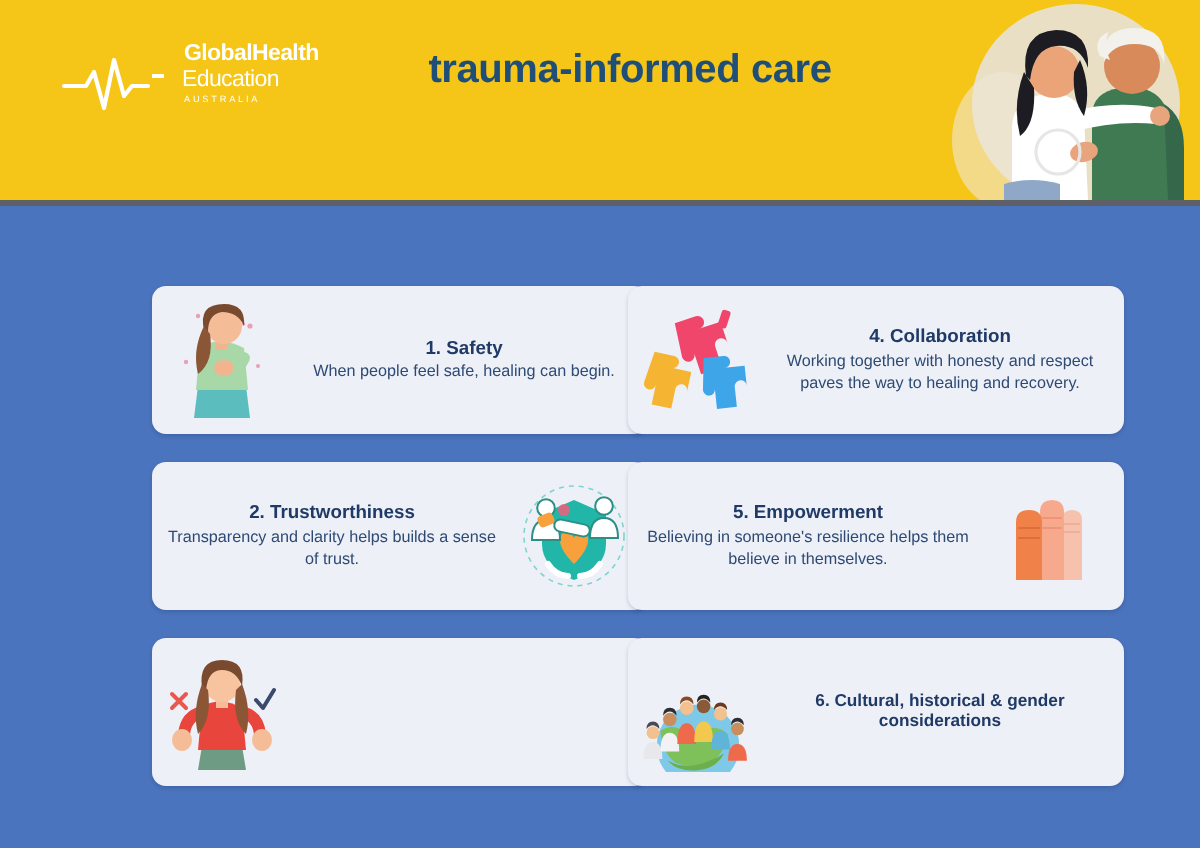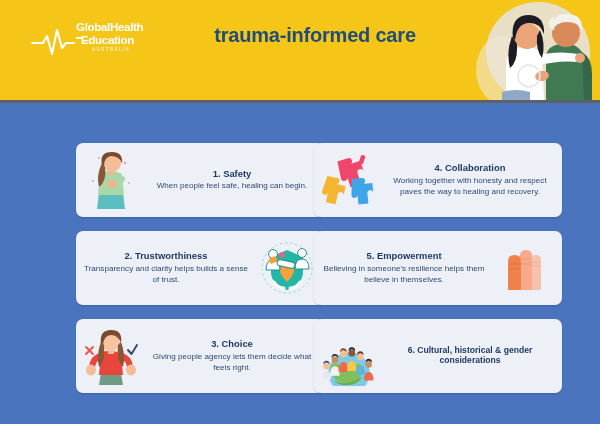--- a/index.html
+++ b/index.html
@@ -86,22 +86,22 @@
 <body>
 
 <div id="poster">
 
   <div id="header">
 
     <div id="logo">
       <svg width="125" height="42" viewBox="0 0 125 42">
         <path d="M2 21 L13 21 L17 14 L22 32 L27 8 L32 26 L36 21 L44 21" fill="none" stroke="#ffffff" stroke-width="2.1" stroke-linecap="round" stroke-linejoin="round"></path>
       </svg>
-      <div style="position:absolute;left:46px;top:-1px;color:#ffffff;font-weight:bold;font-size:11.5px;line-height:1.05;letter-spacing:-0.3px;">GlobalHealth</div>
-      <div style="position:absolute;left:51px;top:12px;color:#ffffff;font-weight:bold;font-size:11.5px;line-height:1.05;letter-spacing:-0.3px;">Education</div>
+      <div style="position:absolute;left:62px;top:-1px;color:#ffffff;font-weight:bold;font-size:11.5px;line-height:1.05;letter-spacing:-0.3px;">GlobalHealth</div>
+      <div style="position:absolute;left:61px;top:12px;color:#ffffff;font-weight:normal;font-size:11.5px;line-height:1.05;letter-spacing:-0.3px;">Education</div>
       <div style="position:absolute;left:62px;top:25px;color:#ffffff;font-size:4.6px;letter-spacing:1.4px;">AUSTRALIA</div>
       <div style="position:absolute;left:46px;top:15px;width:6px;height:1.6px;background:#ffffff;"></div>
     </div>
 
     <div id="title">
       <span class="tline">trauma-informed care</span>
     </div>
 
     <div id="header-art">
       <svg width="128" height="100" viewBox="0 0 128 100">
@@ -220,24 +220,20 @@
           <ellipse cx="49" cy="45" rx="5" ry="5.5" fill="#f5bd97"></ellipse>
 
           <rect x="26" y="23" width="6" height="6" fill="#f5bd97"></rect>
           <circle cx="29" cy="17" r="9" fill="#f8c49f"></circle>
 
           <path d="M19 19 Q17 5 29 5 Q41 5 39 18 Q36 10 29 10 Q22 10 21 20 Z" fill="#7a4a2e"></path>
           <path d="M19 17 Q14 30 17 42 Q24 35 22 20 Z" fill="#8a5636"></path>
           <path d="M39 17 Q44 30 41 42 Q34 35 36 20 Z" fill="#8a5636"></path>
         </svg>
       </div>
-      <div class="card-text">
-        <div class="card-title">3. Choice</div>
-        <div class="card-body">Giving people agency lets them decide what feels right.</div>
-      </div>
     </div>
 
     <div class="card c4 img-left">
       <div class="card-art">
         <svg width="58" height="60" viewBox="0 0 58 60">
 
           <g transform="rotate(-18 30 18)">
             <path d="M20 8 h11 a3.2 3.2 0 1 1 0 6.4 h11 v11 a3.2 3.2 0 1 0 -6.4 0 v11 h-11 v-11 a3.2 3.2 0 1 1 -6.4 0 z" fill="#f0466b"></path>
           </g>
           <rect x="40" y="5" width="4.5" height="9" rx="1.4" fill="#f0466b" transform="rotate(18 42 9)"></rect>

